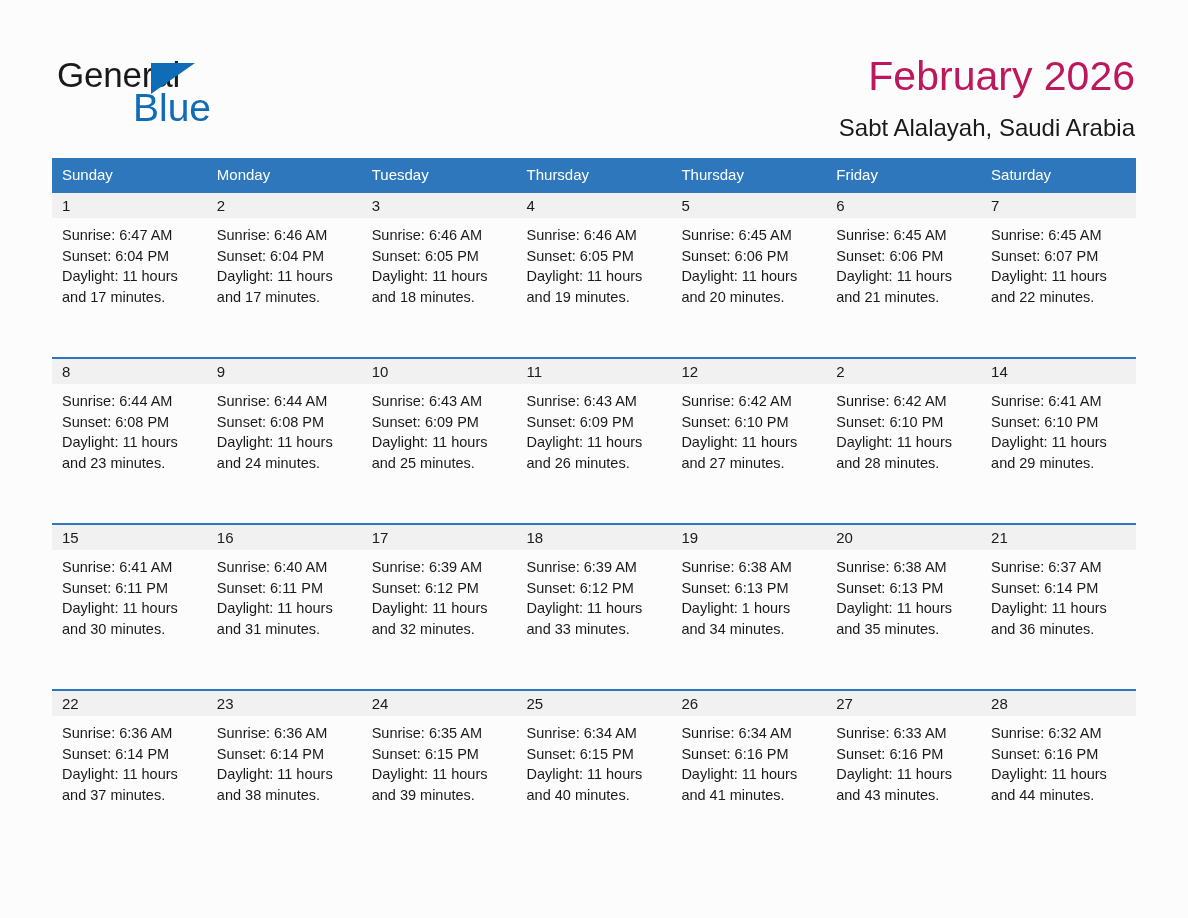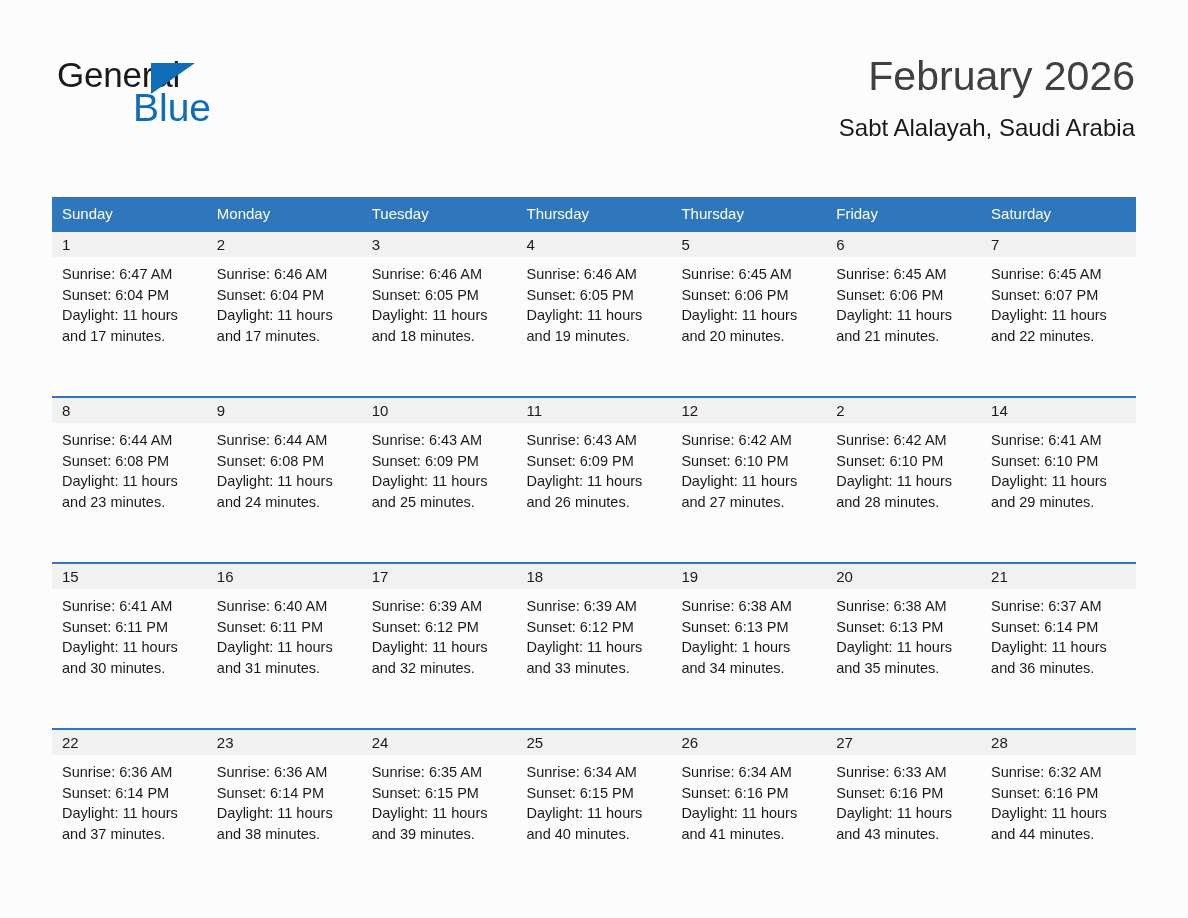--- a/index.html
+++ b/index.html
@@ -62,21 +62,21 @@
     font-size: 39px;
     color: #0f6cb6;
     line-height: 42px;
     font-weight: 400;
   }
   .title {
     position: absolute;
     right: 53px;
     top: 52px;
     font-size: 41px;
-    color: #404040;
+    color: #be185d;
     text-align: right;
     line-height: 48px;
     white-space: nowrap;
   }
   .subtitle {
     position: absolute;
     right: 53px;
     top: 114px;
     font-size: 24px;
     color: #1a1a1a;
@@ -89,21 +89,20 @@
   .calendar {
     position: absolute;
     left: 52px;
     top: 158px;
     width: 1084px;
   }
   .cal-table {
     width: 1084px;
     border-collapse: collapse;
     table-layout: fixed;
-    margin-top: 39px;
   }
   .cal-table th {
     background: #2e77bc;
     color: #ffffff;
     font-size: 15px;
     font-weight: normal;
     text-align: left;
     padding: 8px 0 8px 10px;
     height: 16px;
     vertical-align: middle;

